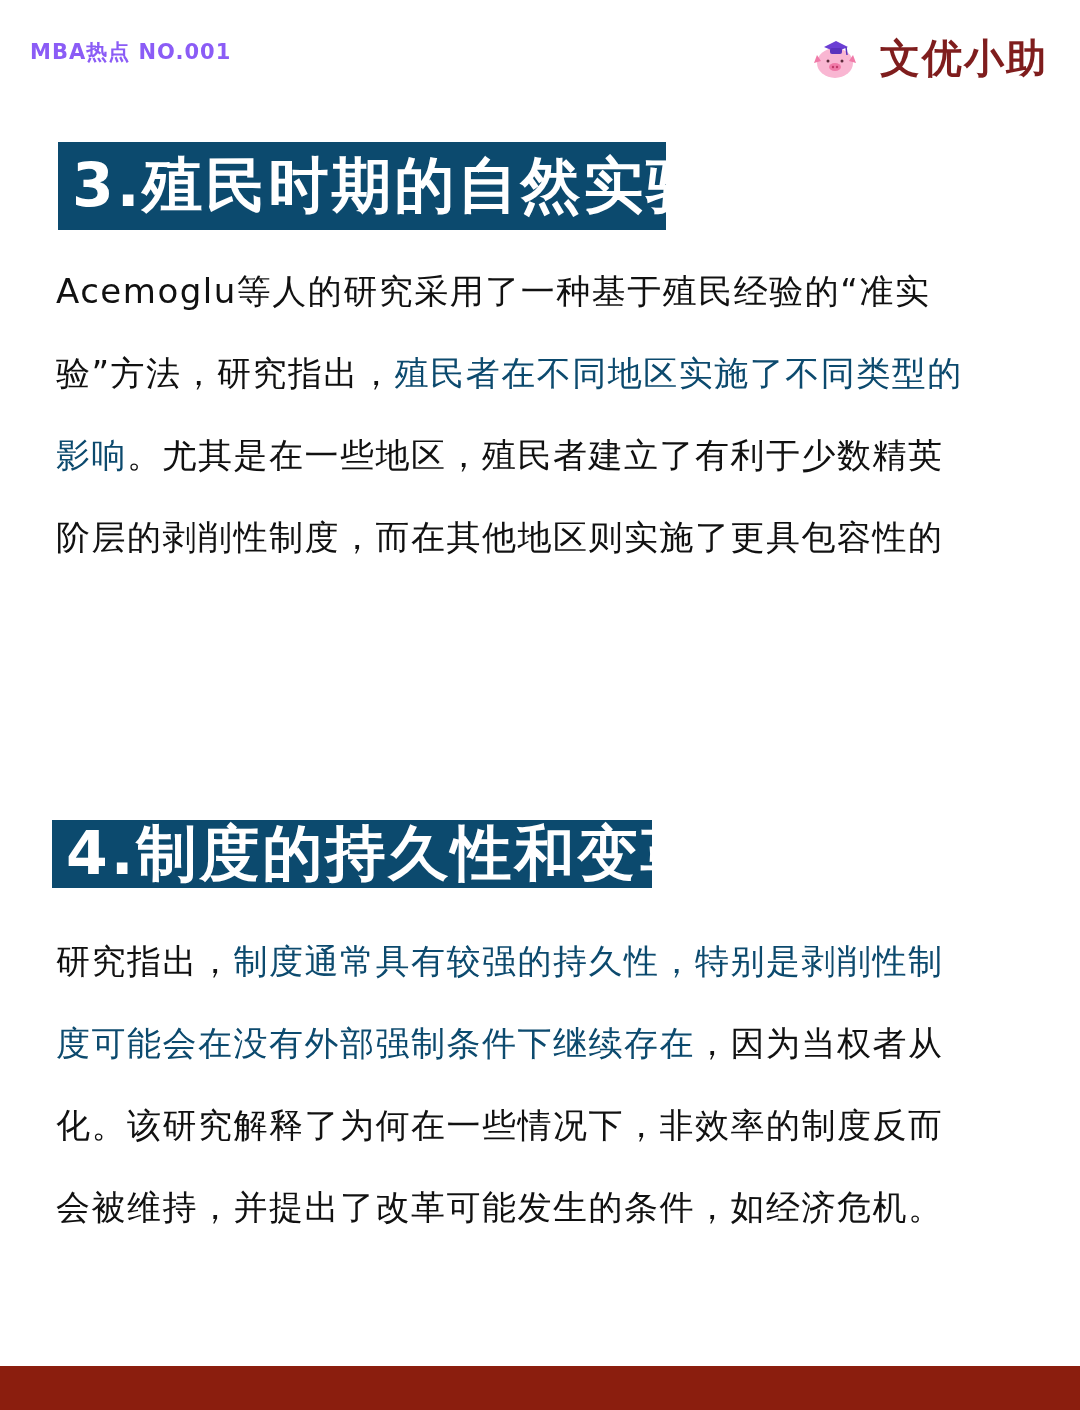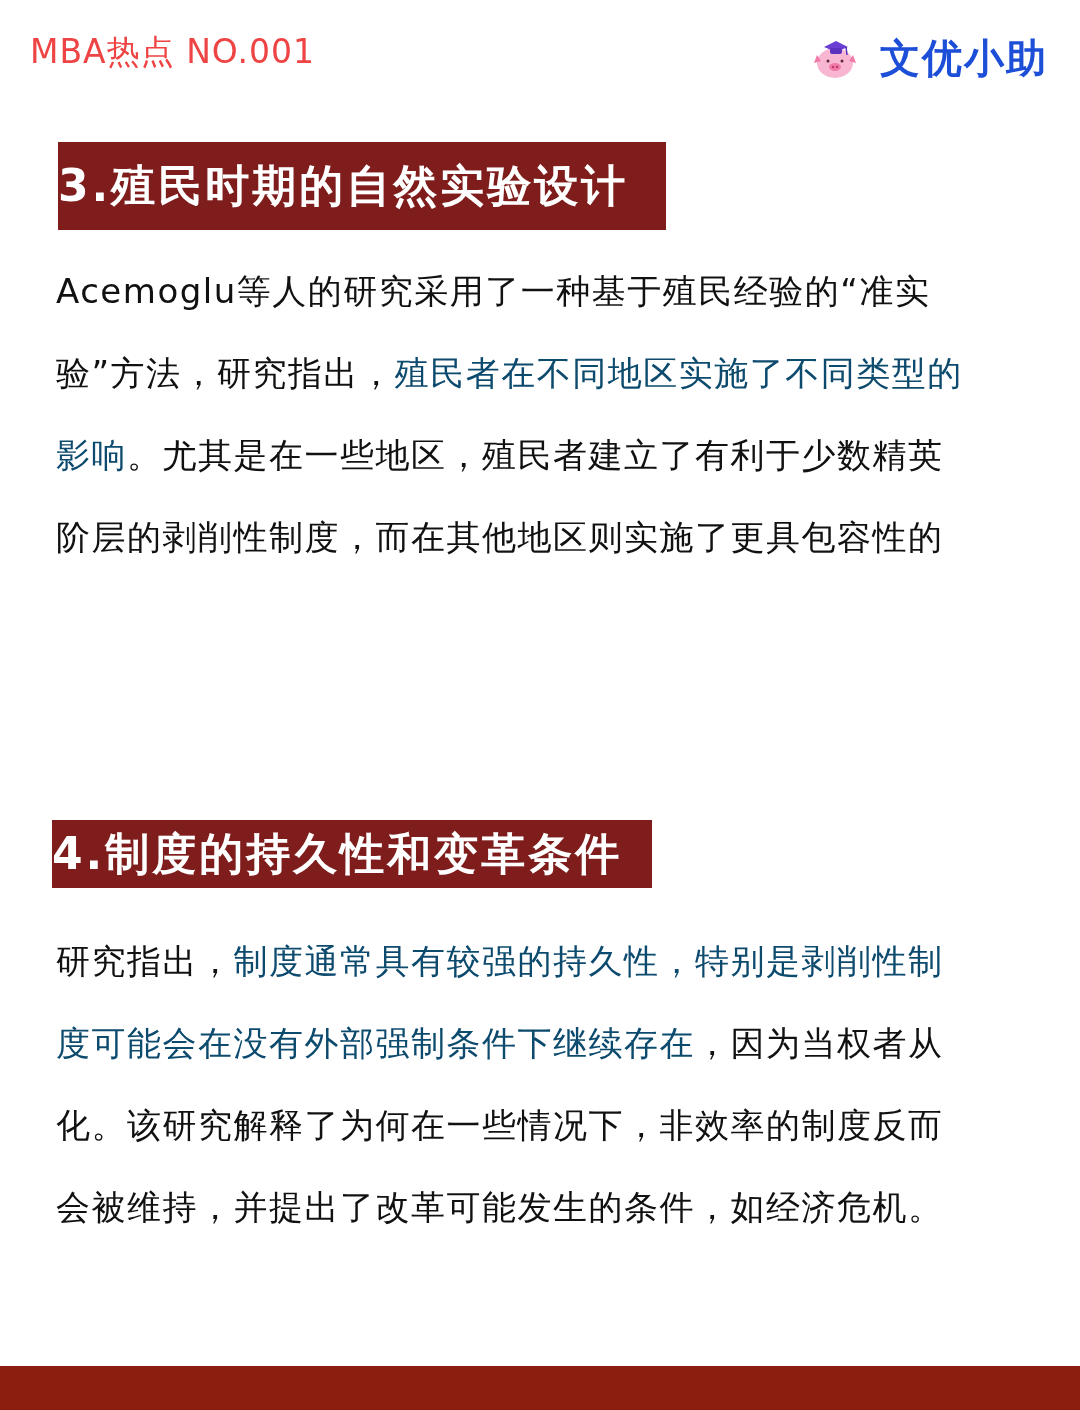--- a/index.html
+++ b/index.html
@@ -8,54 +8,55 @@
       height: 1410px;
       background: #ffffff;
       position: relative;
       overflow: hidden;
       font-family: "DejaVu Sans", "Liberation Sans", sans-serif;
     }
     .header-left {
       position: absolute;
       left: 30px;
       top: 30px;
-      font-size: 33px;
-      font-weight: normal;
-      color: #ef4444;
+      font-size: 21px;
+      font-weight: bold;
+      color: #8b5cf6;
       letter-spacing: 1px;
       line-height: 44px;
     }
     .header-right {
       position: absolute;
       right: 32px;
       top: 30px;
       height: 56px;
       display: flex;
       align-items: center;
     }
     .mascot {
       width: 50px;
       height: 50px;
       margin-right: 20px;
     }
     .brand {
       font-size: 40px;
       font-weight: bold;
-      color: #1d4ed8;
+      color: #7f1d1d;
       letter-spacing: 2px;
     }
     .section-title {
       position: absolute;
-      background: #7f1d1d;
+      background: #0c4a6e;
       color: #ffffff;
       font-weight: bold;
-      font-size: 44px;
+      font-size: 60px;
       letter-spacing: 3px;
       display: flex;
       align-items: center;
+      padding-left: 14px;
       box-sizing: border-box;
       white-space: nowrap;
     }
     .title-3 { left: 58px; top: 142px; width: 608px; height: 88px; }
     .title-4 { left: 52px; top: 820px; width: 600px; height: 68px; }
     .para {
       position: absolute;
       left: 56px;
       width: 980px;
       font-size: 34px;

